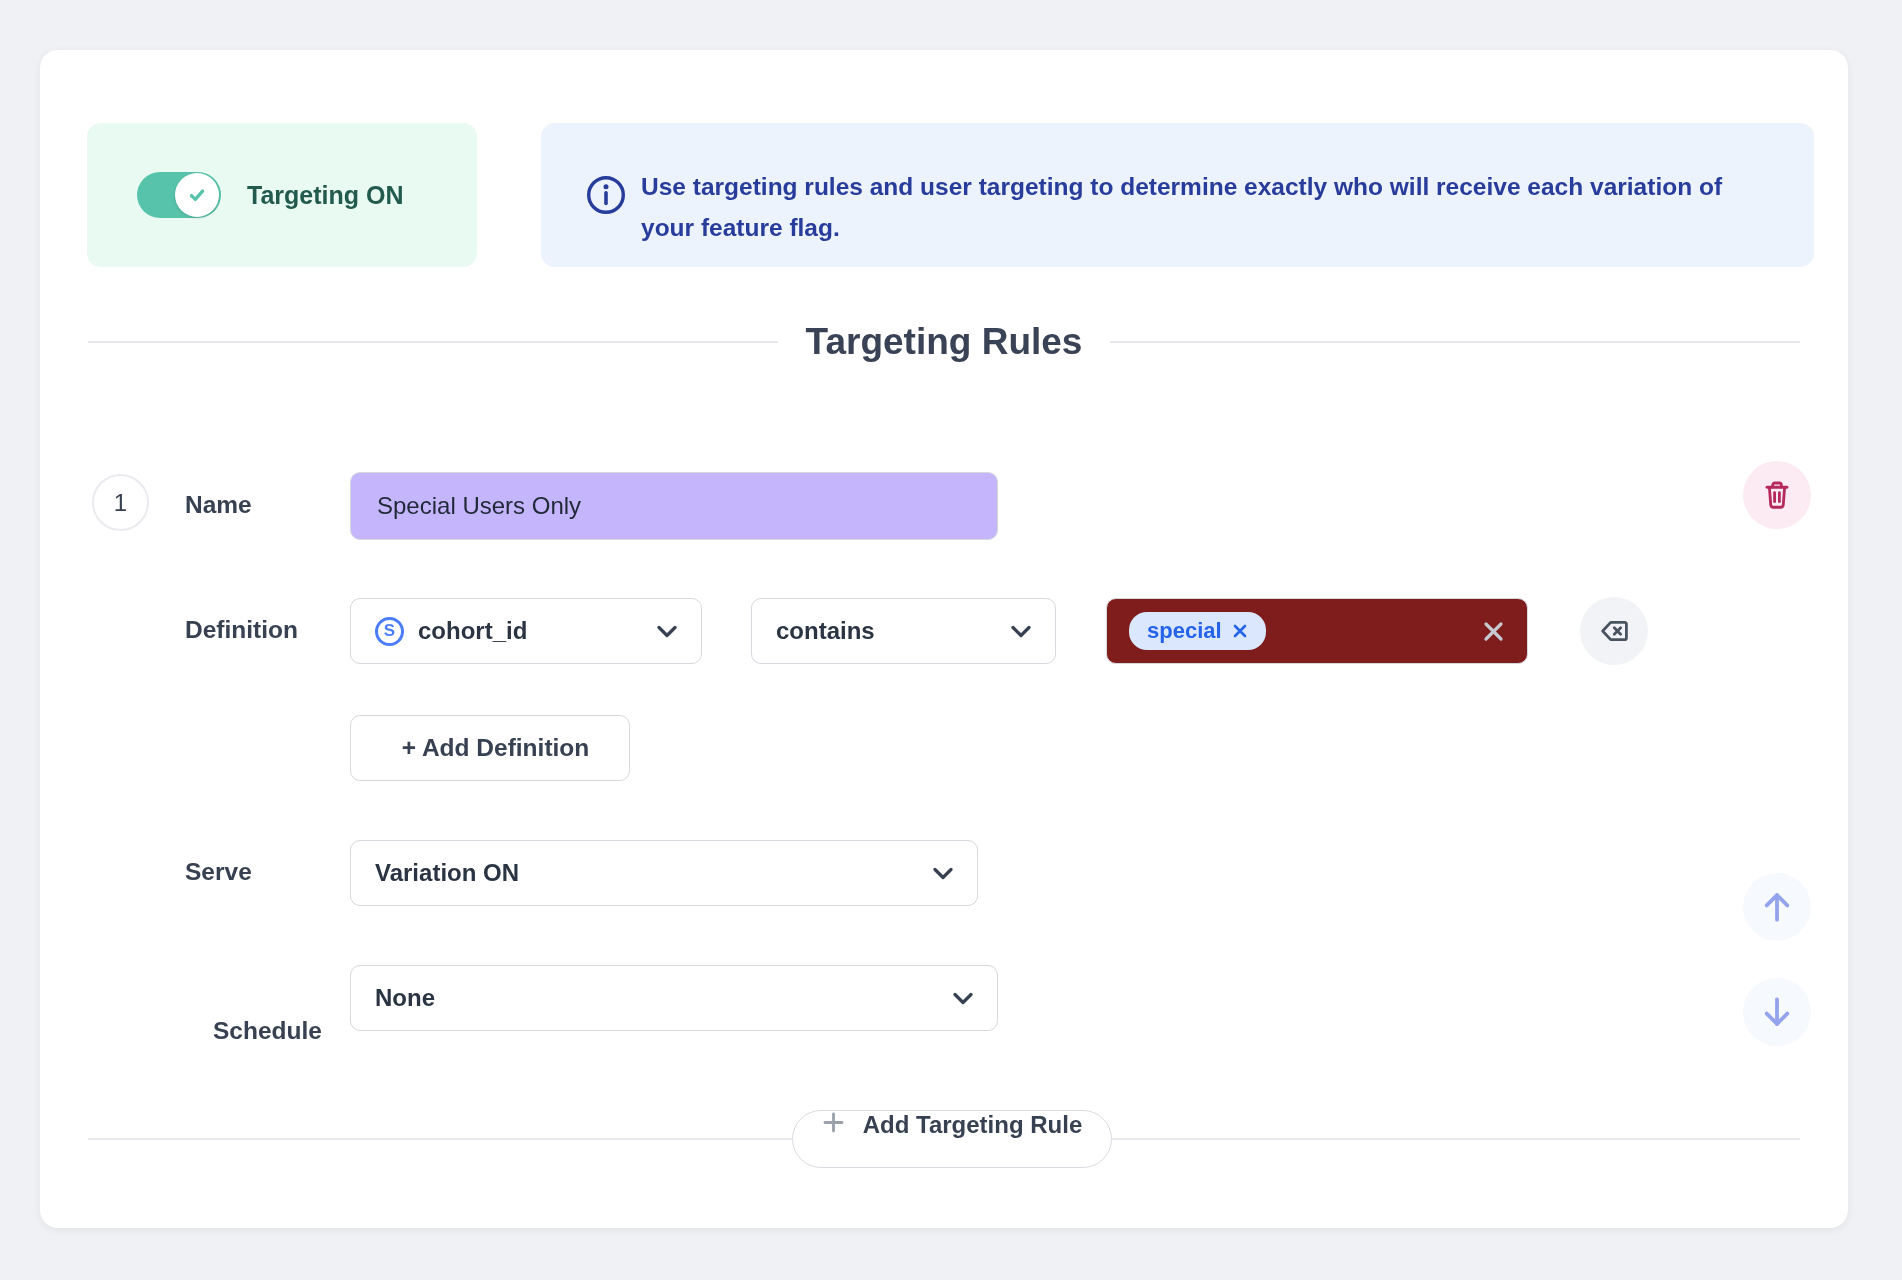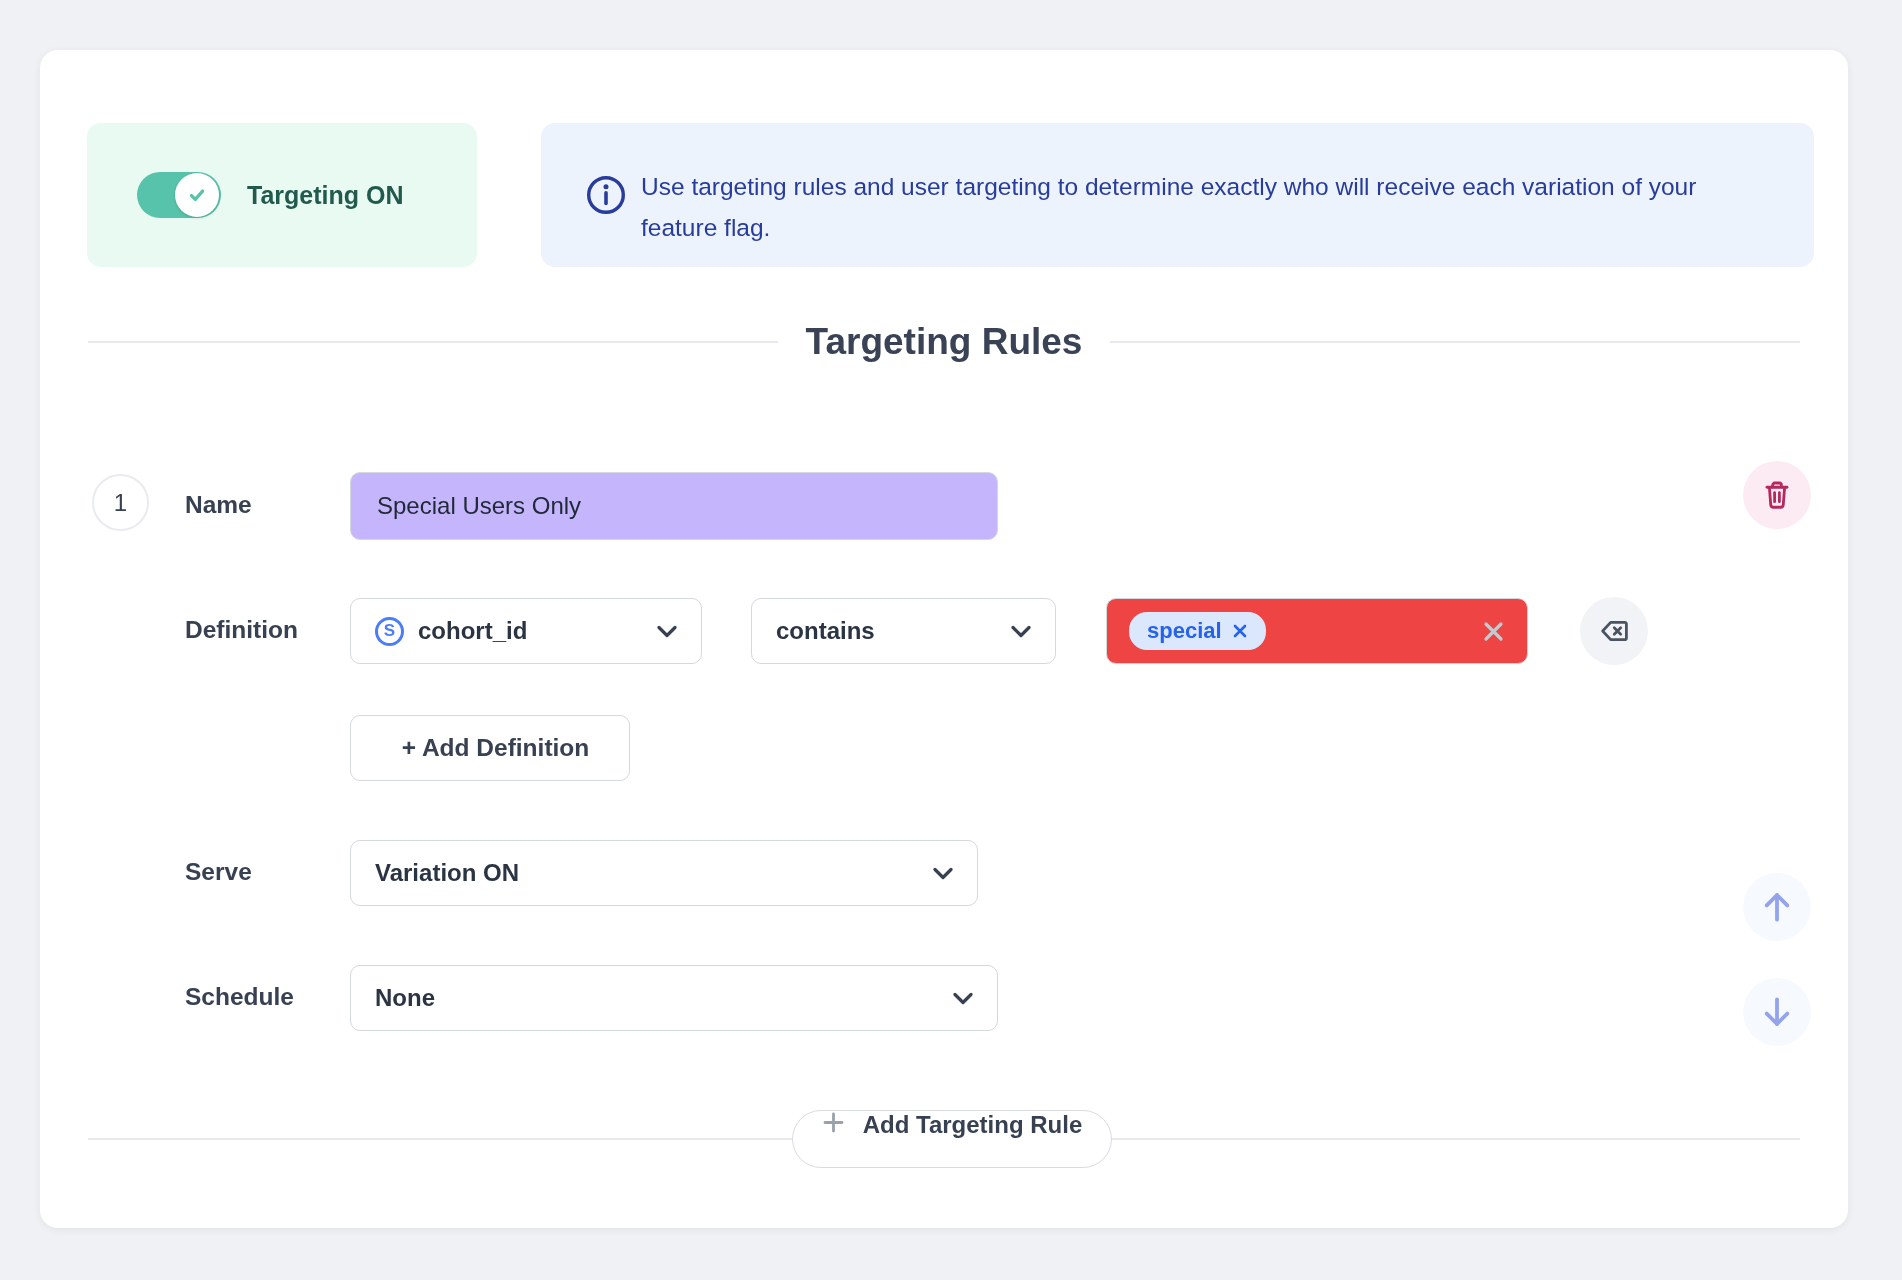--- a/index.html
+++ b/index.html
@@ -42,21 +42,21 @@
   .toggle-label { font-size: 25px; font-weight: 600; color: #235a4e; }
   .info-banner {
     position: absolute; left: 501px; top: 73px;
     width: 1273px; height: 144px;
     background: #edf3fc; border-radius: 14px;
     display: flex; align-items: center;
     padding-left: 44px; gap: 14px;
   }
   .info-banner .text {
     max-width: 1100px;
-    font-size: 24.5px; font-weight: 400;
+    font-size: 24.5px; font-weight: 700;
     color: #283c9c; line-height: 41px; margin-top: 24px;
   }
   
   .section-divider {
     position: absolute; left: 48px; right: 48px; top: 271px;
     display: flex; align-items: center; gap: 28px;
   }
   .section-divider .line { flex: 1; height: 2px; background: #e7e9ee; }
   .section-title { font-size: 37px; font-weight: 700; color: #3a4356; white-space: nowrap; }
   
@@ -94,21 +94,21 @@
     width: 29px; height: 29px; flex: 0 0 auto;
     border: 3px solid #4b7df8; border-radius: 50%;
     color: #4b7df8; font-size: 17px; font-weight: 700;
     display: flex; align-items: center; justify-content: center;
   }
   .values-field {
     position: absolute; left: 1066px; top: 548px;
     width: 422px; height: 66px;
     border: 1.5px solid #d5d8dd; border-radius: 10px;
     display: flex; align-items: center;
-    padding: 0 22px; background: #ef4444;
+    padding: 0 22px; background: #7f1d1d;
   }
   .tag {
     display: inline-flex; align-items: center; gap: 10px;
     background: #dbe7fd; border-radius: 18px;
     padding: 6px 18px;
     font-size: 22px; font-weight: 600; color: #2563eb;
   }
   .tag .tag-x { cursor: pointer; display: flex; }
   .values-field .clear-x { margin-left: auto; cursor: pointer; display: flex; }
   .round-btn {
@@ -247,21 +247,21 @@
   <span class="field-label" style="top:808px;">Serve</span>
   <div class="dropdown" style="left:310px; top:790px; width:628px;">
     <span class="dd-text">Variation ON</span>
     <span class="chev" style="display:flex;">
       <svg width="20" height="13" viewBox="0 0 20 13">
           <polyline points="2,2.5 10,10.5 18,2.5" fill="none" stroke="#374151" stroke-width="3.2" stroke-linecap="round" stroke-linejoin="round"></polyline>
         </svg>
     </span>
   </div>
 
-  <span class="field-label" style="top:933px;">Schedule</span>
+  <span class="field-label" style="top:967px;margin-left:28px;">Schedule</span>
   <div class="dropdown" style="left:310px; top:915px; width:648px;">
     <span class="dd-text">None</span>
     <span class="chev" style="display:flex;">
       <svg width="20" height="13" viewBox="0 0 20 13">
           <polyline points="2,2.5 10,10.5 18,2.5" fill="none" stroke="#374151" stroke-width="3.2" stroke-linecap="round" stroke-linejoin="round"></polyline>
         </svg>
     </span>
   </div>
 
   <button class="round-btn soft-blue" style="top:823px;">

